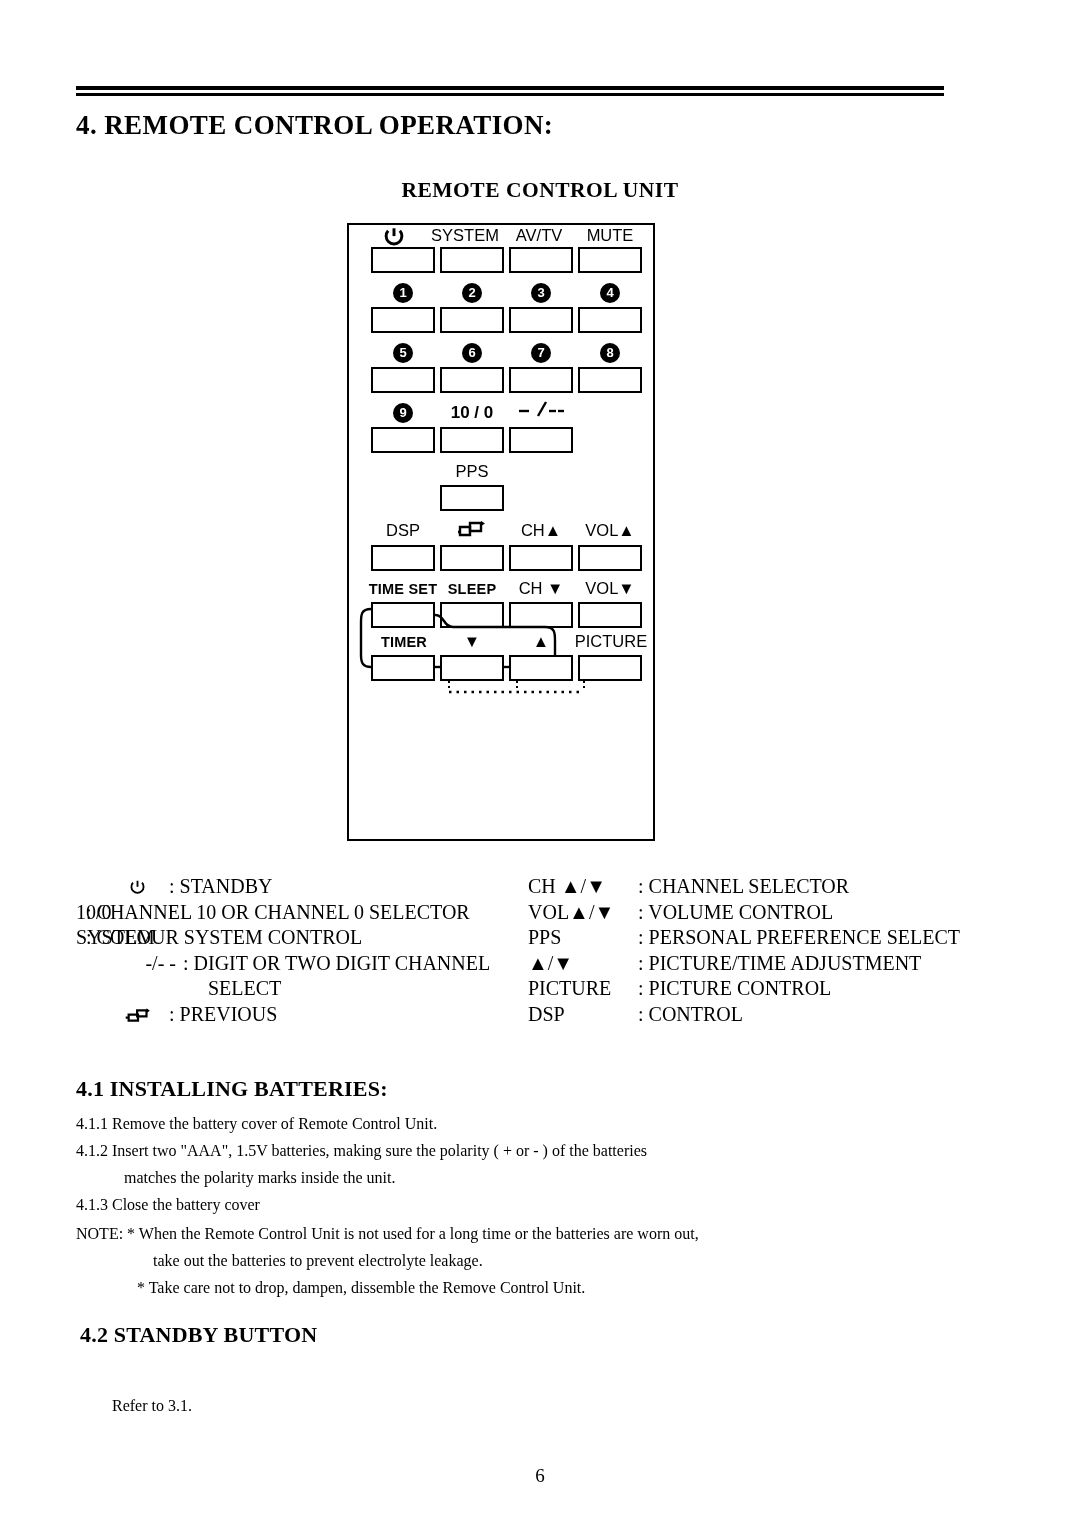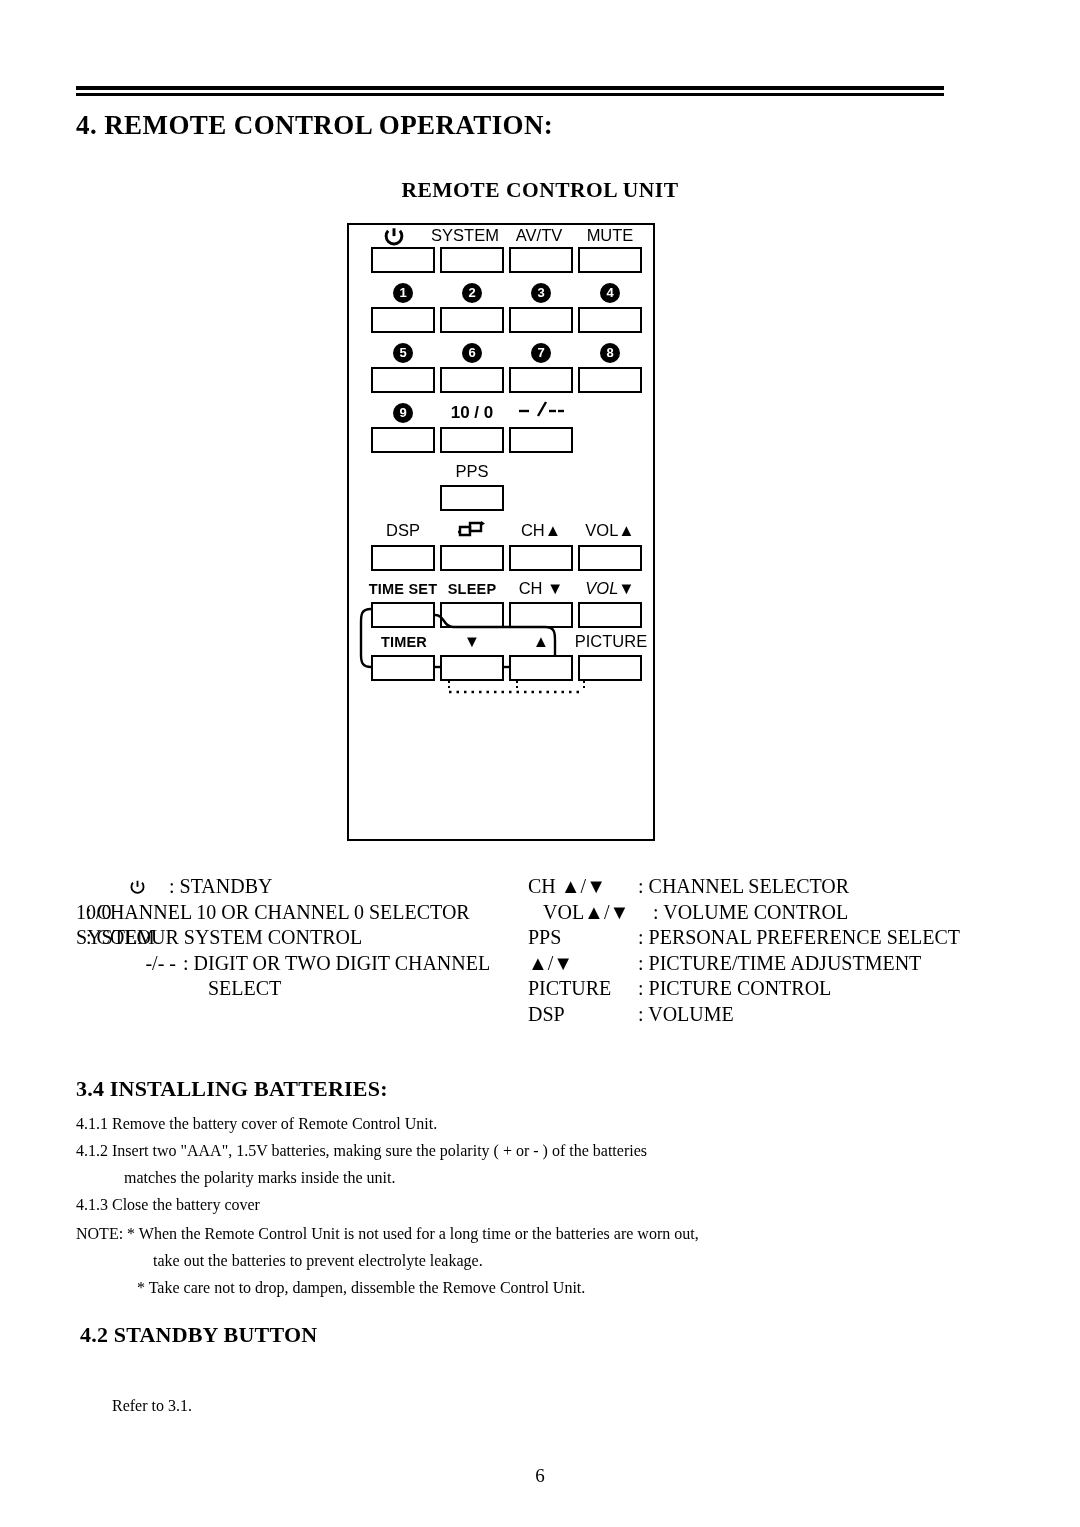--- a/index.html
+++ b/index.html
@@ -222,21 +222,21 @@
   <div class="lbl" style="left:231px; top:299px; width:64px;">VOL▲</div>
 
   <div class="btn" style="left:24px;  top:322px; width:64px; height:26px;"></div>
   <div class="btn" style="left:93px;  top:322px; width:64px; height:26px;"></div>
   <div class="btn" style="left:162px; top:322px; width:64px; height:26px;"></div>
   <div class="btn" style="left:231px; top:322px; width:64px; height:26px;"></div>
 
   <div class="lbl bold" style="left:20px;  top:359px; width:72px;text-align:center;">TIME SET</div>
   <div class="lbl bold" style="left:93px;  top:359px; width:64px;">SLEEP</div>
   <div class="lbl" style="left:162px; top:357px; width:64px;">CH ▼</div>
-  <div class="lbl" style="left:231px; top:357px; width:64px;font-style:italic;">VOL▼</div>
+  <div class="lbl" style="left:231px; top:357px; width:64px;">VOL▼</div>
 
   <div class="btn" style="left:24px;  top:379px; width:64px; height:26px;"></div>
   <div class="btn" style="left:93px;  top:379px; width:64px; height:26px;"></div>
   <div class="btn" style="left:162px; top:379px; width:64px; height:26px;"></div>
   <div class="btn" style="left:231px; top:379px; width:64px; height:26px;"></div>
 
   <svg class="connector" viewBox="0 0 308 618">
     <path d="M24 386 C14 386 14 392 14 400 L14 432 C14 440 16 444 24 444" fill="none" stroke="#000" stroke-width="2.4"></path>
     <path d="M88 392 C98 392 96 404 106 404 L198 404 C208 404 208 410 208 418 L208 438 C208 446 204 448 198 448" fill="none" stroke="#000" stroke-width="2.4"></path>
     <path d="M88 444 L93 444" stroke="#000" stroke-width="2.4"></path>
@@ -283,31 +283,42 @@
 
   <div class="lg-row">
     <span class="lg-key" style="width:100px;">-/- -</span>
     <span style="display:inline-block;width:2px;"></span><span>: DIGIT OR TWO DIGIT CHANNEL</span>
   </div>
 
   <div class="lg-row" style="padding-left:132px;">
     <span>SELECT</span>
   </div>
 
+  <div class="lg-row">
+    <span class="lg-key" style="width:75px;">
+      <svg class="ico-inline" width="26" height="17" viewBox="0 0 30 20">
+        <path d="M4 9 h11 v7 h-11 z" fill="none" stroke="#000" stroke-width="2.6"></path>
+        <path d="M14 4 h11 v7 h-11 z" fill="none" stroke="#000" stroke-width="2.6"></path>
+        <path d="M25 1.6 l4 2.8 -4 2.8 z" fill="#000"></path>
+        <path d="M4 12.5 l-3.5 0" stroke="#000" stroke-width="2.6"></path>
+      </svg>
+    </span>
+    <span style="display:inline-block;width:13px;"></span><span>: PREVIOUS</span>
+  </div>
 </div>
 
 <div class="legend legend-right">
 
   <div class="lg-row">
     <span class="lg-key tri" style="width:105px; text-align:left;">CH  ▲/▼</span>
     <span>: CHANNEL SELECTOR</span>
   </div>
 
   <div class="lg-row">
-    <span class="lg-key tri" style="width:105px; text-align:left;margin-left:15px;">VOL▲/▼</span>
+    <span class="lg-key tri" style="width:105px; text-align:left;">VOL▲/▼</span>
     <span>: VOLUME CONTROL</span>
   </div>
 
   <div class="lg-row">
     <span class="lg-key" style="width:105px; text-align:left;">PPS</span>
     <span>: PERSONAL PREFERENCE SELECT</span>
   </div>
 
 
   <div class="lg-row">
@@ -315,25 +326,25 @@
     <span>: PICTURE/TIME ADJUSTMENT</span>
   </div>
 
   <div class="lg-row">
     <span class="lg-key" style="width:105px; text-align:left;">PICTURE</span>
     <span>: PICTURE CONTROL</span>
   </div>
 
   <div class="lg-row">
     <span class="lg-key" style="width:105px; text-align:left;">DSP</span>
-    <span>: VOLUME</span>
+    <span>: CONTROL</span>
   </div>
 </div>
 
-<div class="sub-head" style="left:76px; top:1076px;">3.4 INSTALLING BATTERIES:</div>
+<div class="sub-head" style="left:76px; top:1076px;">4.1 INSTALLING BATTERIES:</div>
 <div class="para" style="left:76px; top:1110px;">4.1.1 Remove the battery cover of Remote Control Unit.</div>
 <div class="para" style="left:76px; top:1137px;">4.1.2 Insert two "AAA", 1.5V batteries, making sure the polarity ( + or - ) of the batteries</div>
 <div class="para" style="left:124px; top:1164px;">matches the polarity marks inside the unit.</div>
 <div class="para" style="left:76px; top:1191px;">4.1.3 Close the battery cover</div>
 
 <div class="para" style="left:76px;  top:1220px;">NOTE: * When the Remote Control Unit is not used for a long time or the batteries are worn out,</div>
 <div class="para" style="left:153px; top:1247px;">take out the batteries to prevent electrolyte leakage.</div>
 <div class="para" style="left:137px; top:1274px;">* Take care not to drop, dampen, dissemble the Remove Control Unit.</div>
 
 <div class="sub-head" style="left:80px; top:1322px;">4.2 STANDBY BUTTON</div>

